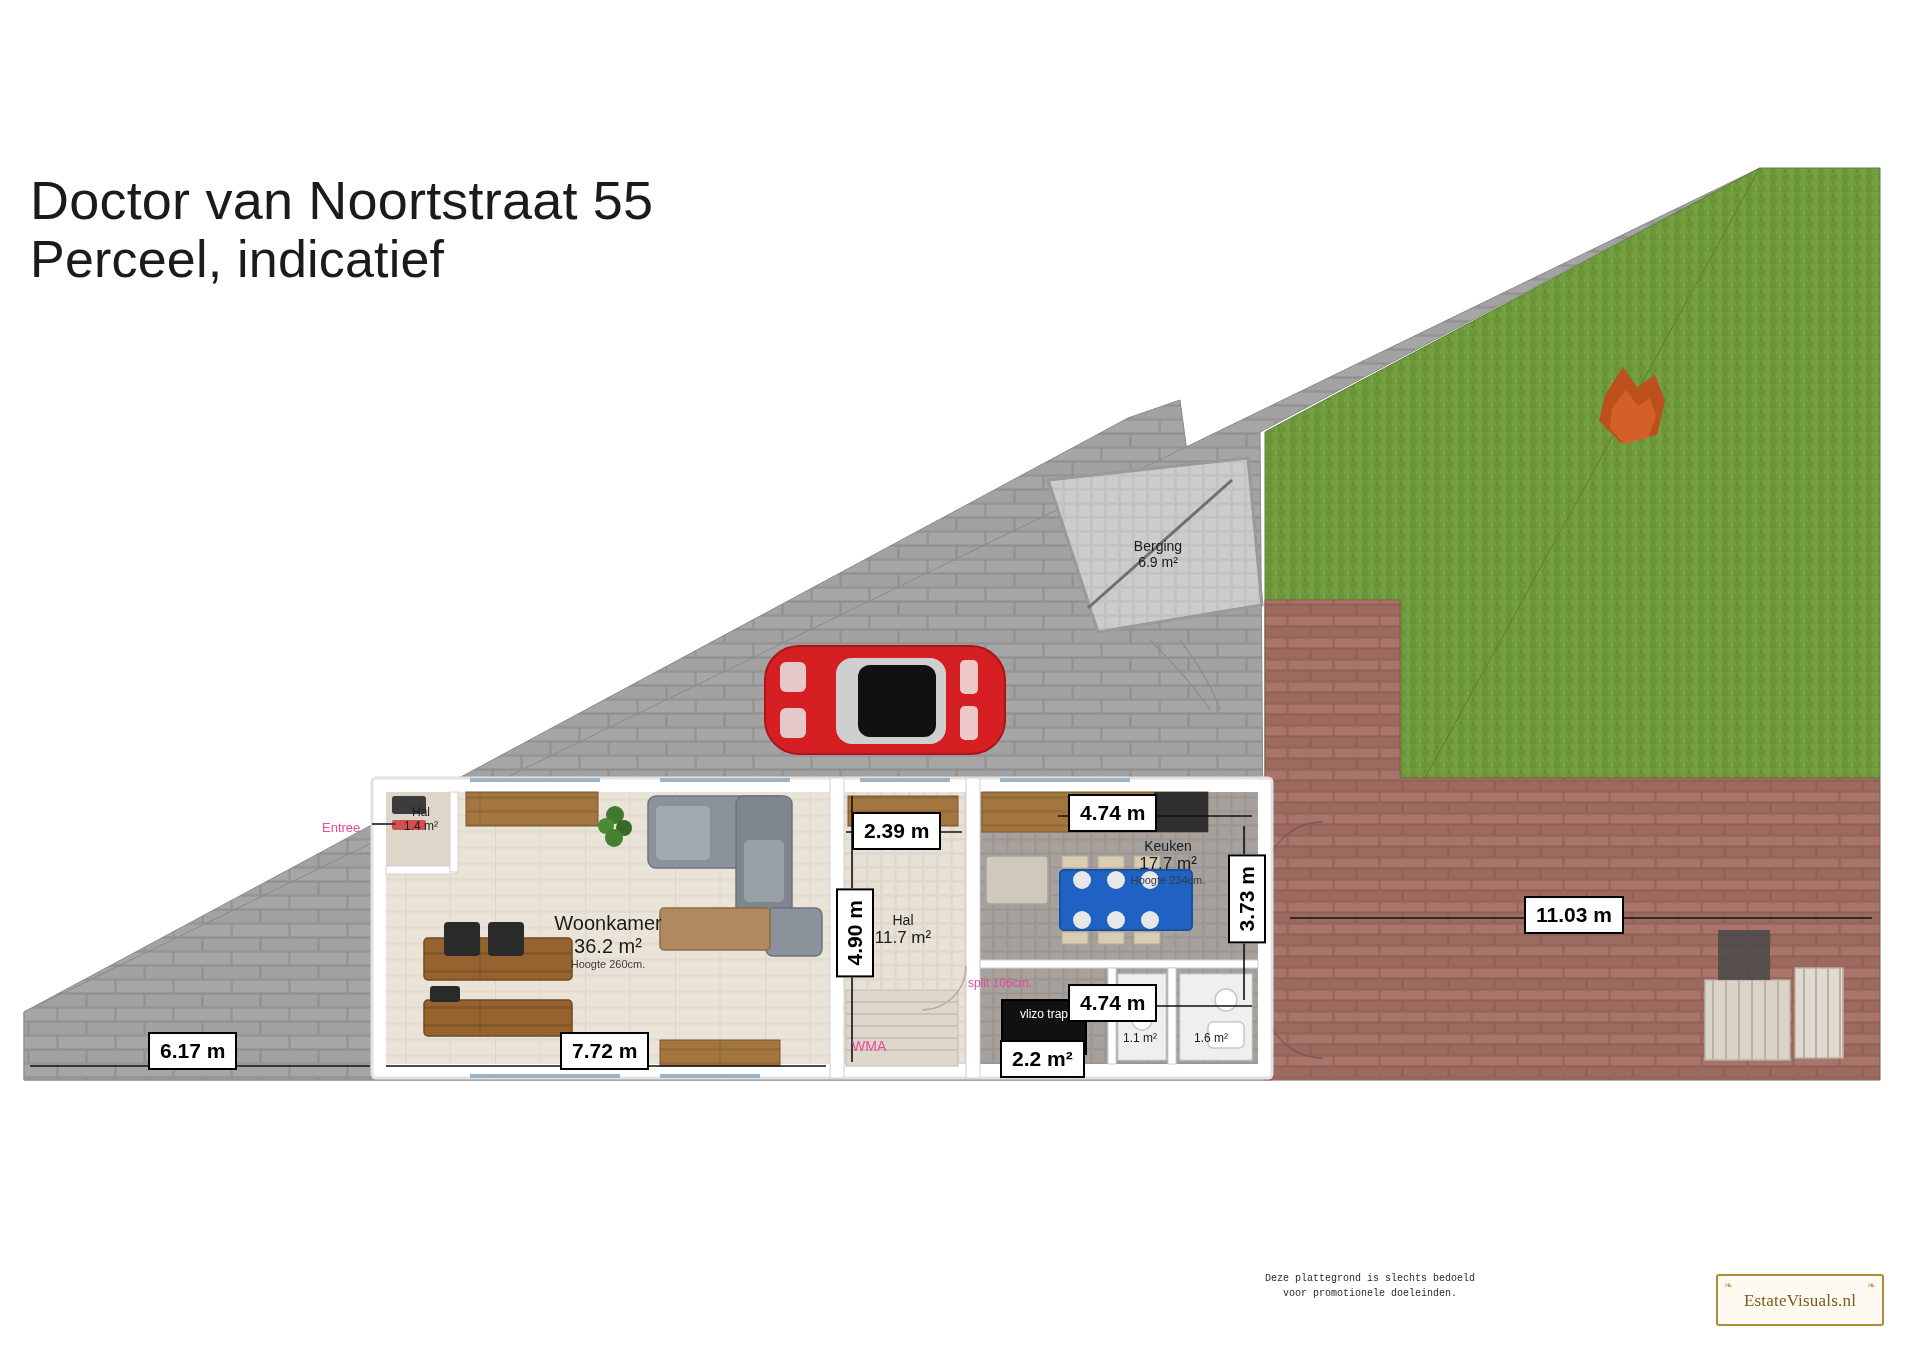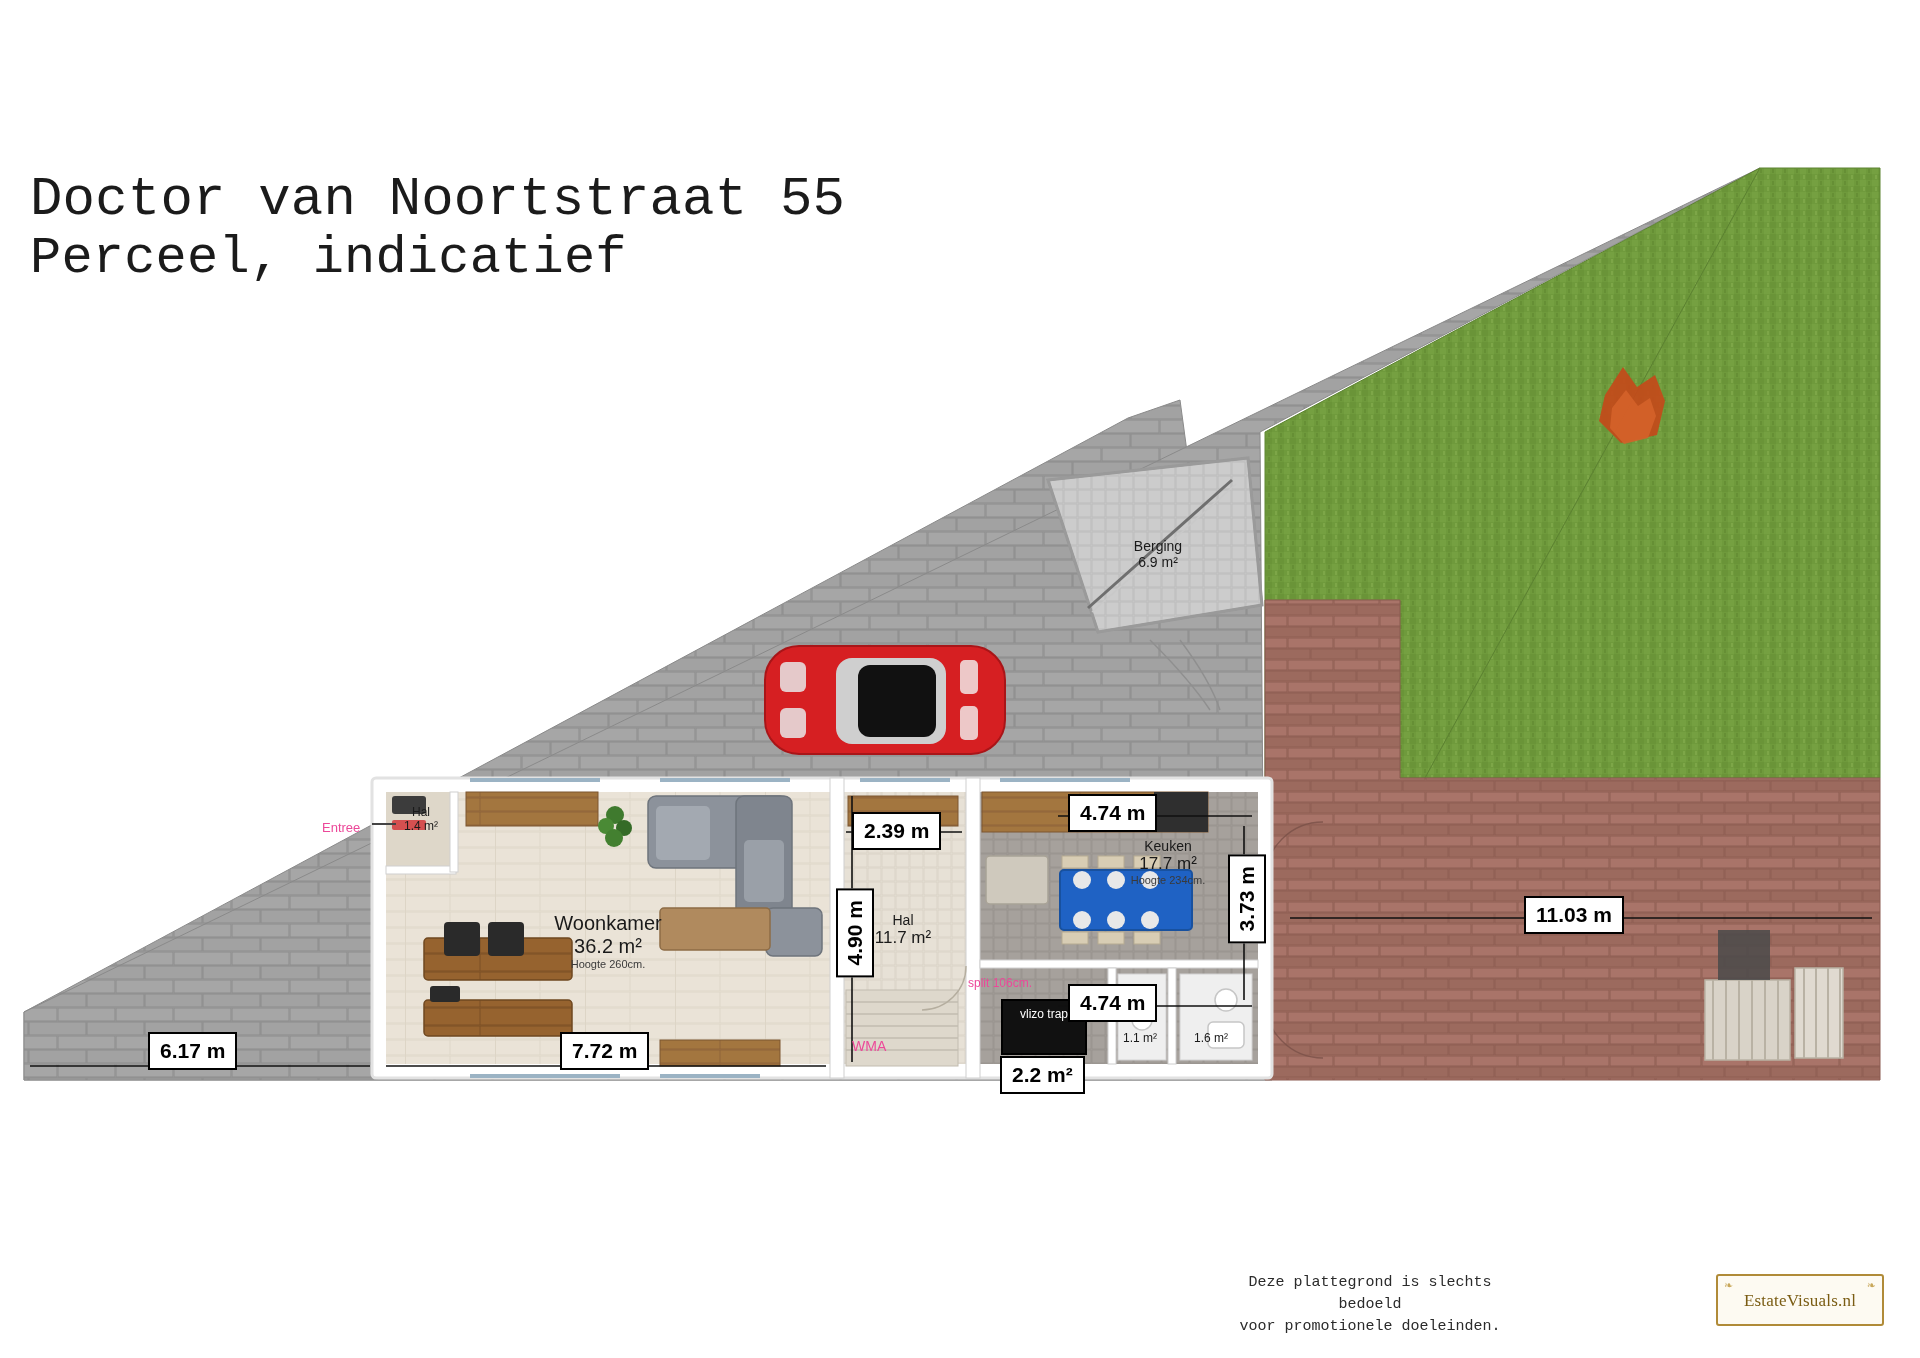--- a/index.html
+++ b/index.html
@@ -13,21 +13,21 @@
     position: relative;
     overflow: hidden;
     font-family: "Liberation Sans", sans-serif;
   }
 
   
   #title-block {
     position: absolute;
     left: 30px;
     top: 170px;
-    font-family: Liberation Mono, monospace;
+    font-family: Liberation Sans, sans-serif;
     color: #1b1b1b;
     line-height: 1.12;
   }
   #title-block .line1 {
     font-size: 54px;
     letter-spacing: 0.2px;
     white-space: nowrap;
   }
   #title-block .line2 {
     font-size: 52px;
@@ -94,21 +94,21 @@
   }
 
   
   #disclaimer {
     position: absolute;
     right: 400px;
     top: 1272px;
     width: 300px;
     text-align: center;
     font-family: "Liberation Mono", monospace;
-    font-size: 15px;
+    font-size: 10px;
     color: #2b2b2b;
     line-height: 1.45;
   }
   #logo {
     position: absolute;
     left: 1716px;
     top: 1274px;
     width: 168px;
     height: 52px;
     border: 2px solid #b08b38;
@@ -408,21 +408,21 @@
 
 <div class="room mid" style="left:1098px; top:838px; width:140px;">
   <span class="nm">Keuken</span>
   <span class="ar">17.7 m²</span>
   <span class="ht">Hoogte 234cm.</span>
 </div>
 
 <div class="room xs" style="left:1000px; top:1008px; width:88px; color:#ffffff;">
   <span class="nm" style="font-size:12px;">vlizo trap</span>
 </div>
-<div class="dim" style="left:1000px; top:1040px;margin-top:16px;">
+<div class="dim" style="left:1000px; top:1040px;">
   <span>2.2 m²</span>
 </div>
 
 <div class="room xs" style="left:1108px; top:1032px; width:64px;">
   <span class="ar">1.1 m²</span>
 </div>
 
 <div class="room xs" style="left:1176px; top:1032px; width:70px;">
   <span class="ar">1.6 m²</span>
 </div>

